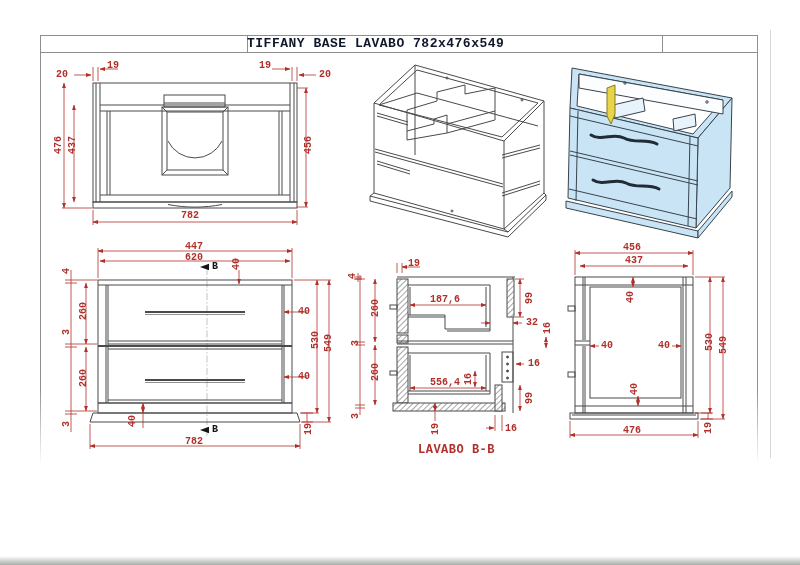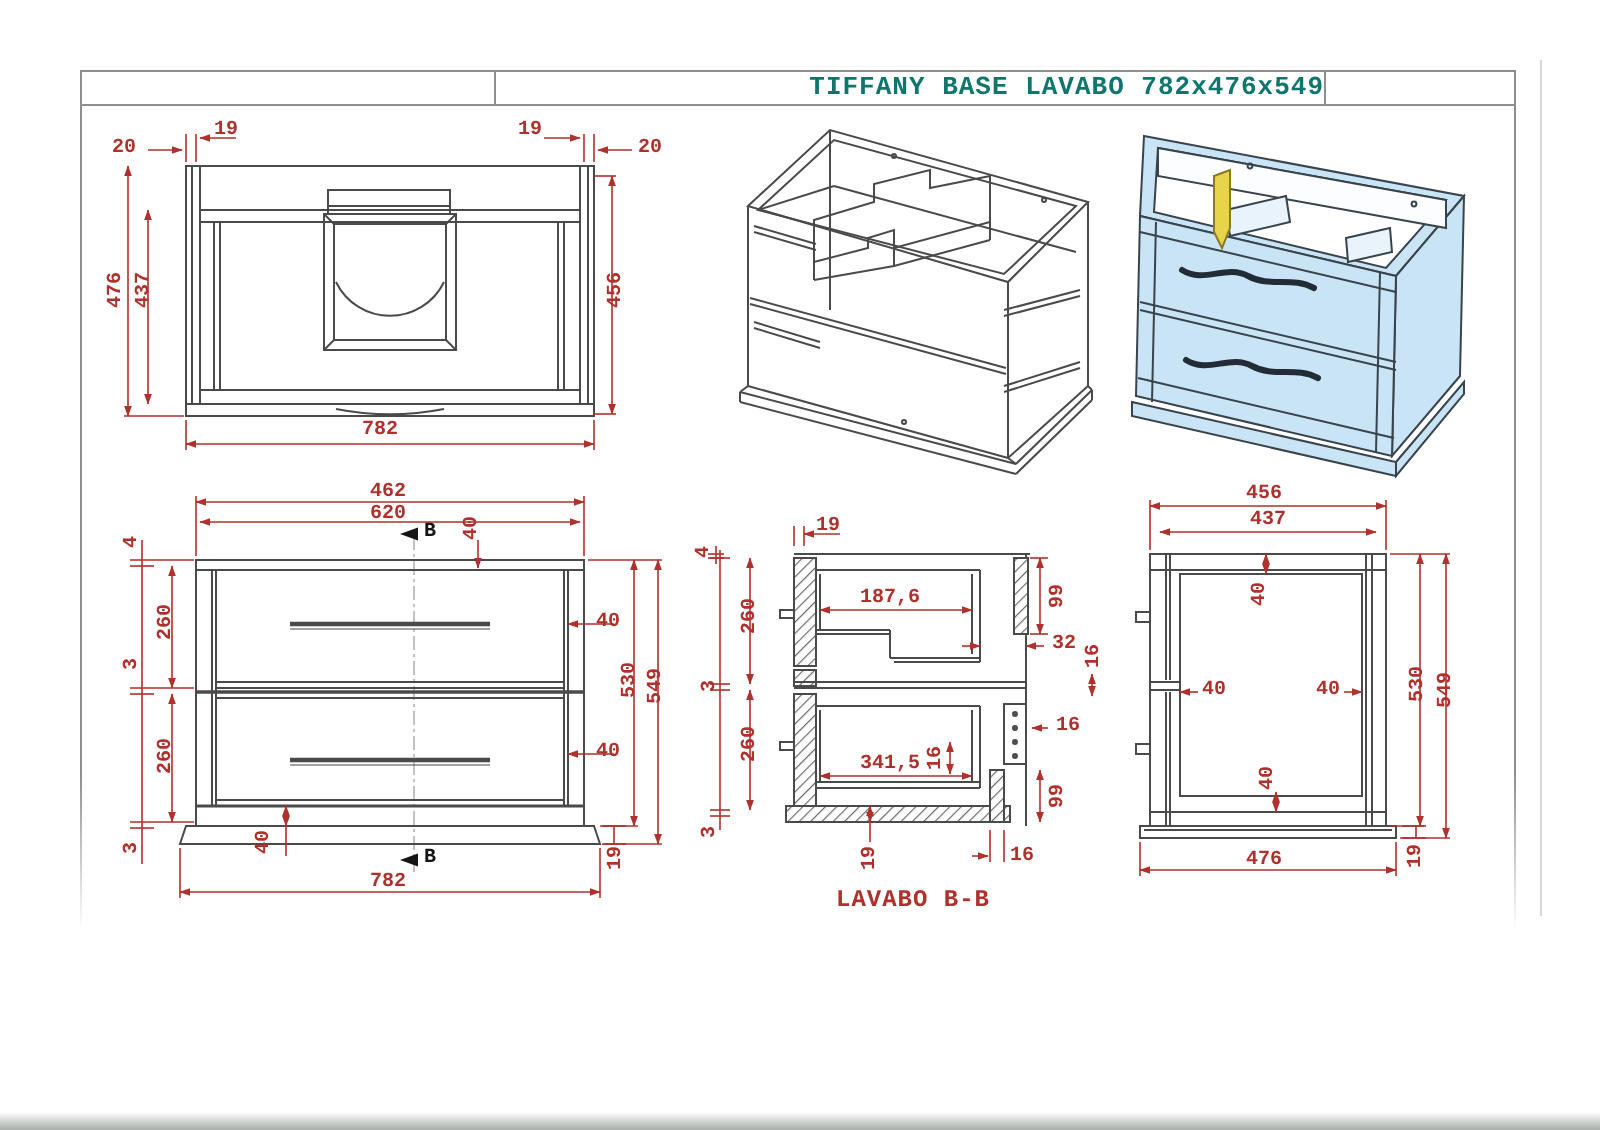--- a/index.html
+++ b/index.html
@@ -1,22 +1,22 @@
 <!DOCTYPE html>
 <html><head>
 <meta charset="utf-8">
 <style>
   html,body{margin:0;padding:0}
   body{width:800px;height:565px;background:#fff;position:relative;overflow:hidden;
        font-family:"Liberation Mono",monospace}
   .hline{position:absolute;background:#8e8e8e;height:1px}
   .vline{position:absolute;background:#8e8e8e;width:1px}
   .vfade{position:absolute;width:1px;background:linear-gradient(#8e8e8e 82%,rgba(142,142,142,0))}
-  .title{position:absolute;font:bold 13px/15px "Liberation Mono",monospace;color:#0f766e;
-         letter-spacing:.5px;text-align:right}
+  .title{position:absolute;font:bold 13px/15px "Liberation Mono",monospace;color:#0f172a;
+         letter-spacing:.5px;text-align:left}
   .view{position:absolute}
   .view svg{position:absolute;left:0;top:0;overflow:visible}
   .bk{stroke:#4a4a4a;fill:none;stroke-width:1}
   .rd{stroke:#b0302c;fill:none;stroke-width:.8}
   .dim{position:absolute;color:#b0302c;font:bold 10px/10px "Liberation Mono",monospace;
        white-space:nowrap}
   .dim.v{transform:rotate(-90deg);transform-origin:center}
   .blk{color:#141414}
   .caption{position:absolute;color:#b0302c;font:bold 12px/12px "Liberation Mono",monospace;
            letter-spacing:.5px;white-space:nowrap}
@@ -242,21 +242,21 @@
         <line x1="88" y1="163" x2="88" y2="173" marker-start="url(#aS)" marker-end="url(#aE)"></line>
         <line x1="88" y1="173" x2="88" y2="188"></line>
         <line x1="35" y1="184" x2="35" y2="209"></line>
           <line x1="245" y1="184" x2="245" y2="209"></line>
         <line x1="35" y1="206" x2="245" y2="206" marker-start="url(#aS)" marker-end="url(#aE)"></line>
         <line x1="246" y1="173" x2="258" y2="173"></line>
           <line x1="246" y1="182" x2="258" y2="182"></line>
         <line x1="252" y1="173" x2="252" y2="182"></line>
       </g>
     </svg>
-    <span class="dim" style="left:130px;top:2px">462</span>
+    <span class="dim" style="left:130px;top:2px">447</span>
     <span class="dim" style="left:130px;top:13px">620</span>
     <span class="dim v" style="left:176px;top:19px">40</span>
     <span class="dim blk" style="left:157px;top:22px">B</span>
     <span class="dim blk" style="left:157px;top:185px">B</span>
     <span class="dim v" style="left:9px;top:26px">4</span>
     <span class="dim v" style="left:20px;top:66px">260</span>
     <span class="dim v" style="left:9px;top:87px">3</span>
     <span class="dim v" style="left:20px;top:133px">260</span>
     <span class="dim v" style="left:9px;top:179px">3</span>
     <span class="dim" style="left:243px;top:67px">40</span>
@@ -342,21 +342,21 @@
     <span class="dim v" style="left:17px;top:58px">260</span>
     <span class="dim v" style="left:3px;top:93px">3</span>
     <span class="dim v" style="left:17px;top:122px">260</span>
     <span class="dim v" style="left:3px;top:166px">3</span>
     <span class="dim" style="left:80px;top:50px">187,6</span>
     <span class="dim v" style="left:174px;top:48px">99</span>
     <span class="dim" style="left:176px;top:73px">32</span>
     <span class="dim v" style="left:192px;top:78px">16</span>
     <span class="dim" style="left:178px;top:114px">16</span>
     <span class="dim v" style="left:113px;top:129px">16</span>
-    <span class="dim" style="left:80px;top:133px">341,5</span>
+    <span class="dim" style="left:80px;top:133px">556,4</span>
     <span class="dim v" style="left:174px;top:148px">99</span>
     <span class="dim v" style="left:80px;top:179px">19</span>
     <span class="dim" style="left:155px;top:179px">16</span>
     <span class="caption" style="left:68px;top:199px">LAVABO B-B</span>
   </div>
 
   <div class="view" style="left:555px;top:240px;width:215px;height:220px">
     <svg width="215" height="220">
       <g class="bk">
         <rect x="20" y="37" width="118" height="136"></rect>

